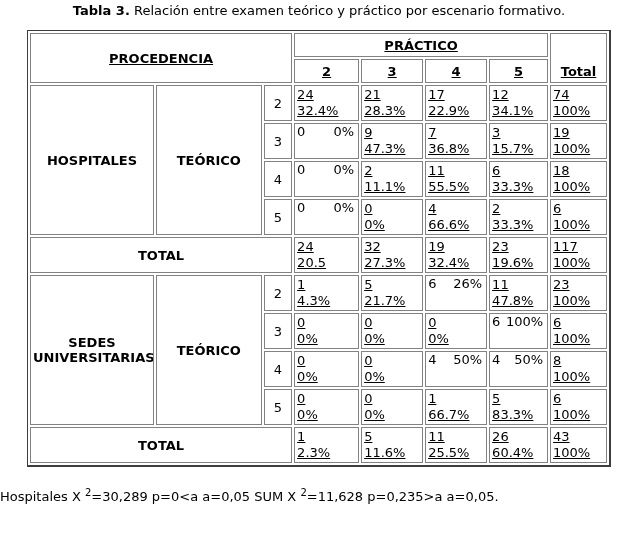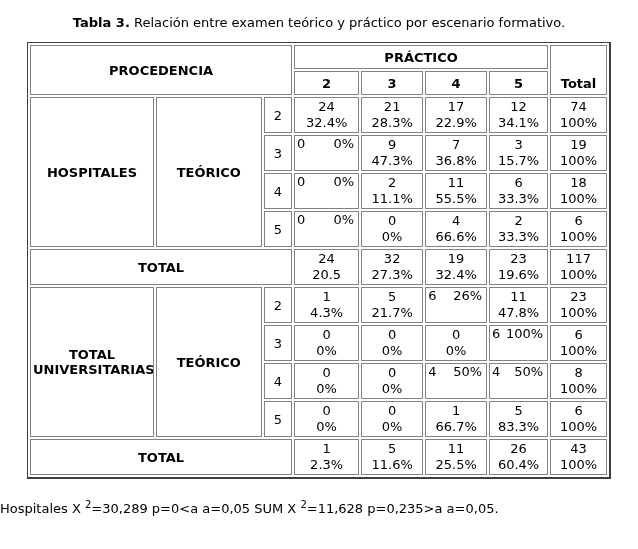--- a/index.html
+++ b/index.html
@@ -8,21 +8,21 @@
     background: #ffffff;
     font-family: "DejaVu Sans", "Liberation Sans", sans-serif;
     font-size: 13px;
     color: #000000;
     overflow: hidden;
   }
   .page { width: 638px; }
 
   .title {
     text-align: center;
-    margin-top: 13px;
+    margin-top: 1px;
     line-height: 19px;
   }
 
   table.main {
     border-collapse: separate;
     border-spacing: 2px;
     table-layout: fixed;
     width: 584px;
     margin: 10px auto 0 auto;
     border: solid #3d3d3d;
@@ -30,25 +30,25 @@
     background: #ffffff;
   }
   td {
     border: 1px solid #828282;
     padding: 1px 2px;
     overflow: hidden;
     background: #ffffff;
   }
   td.hdr { font-weight: bold; text-align: center; vertical-align: middle; }
   td.hdr-bottom { font-weight: bold; text-align: center; vertical-align: bottom; padding-bottom: 3px; }
-  tr.hrow td { height: 20px; }
+  tr.hrow td { height: 20px; text-decoration: underline; }
   tr.drow td { height: 32px; }
   tr.trow td { height: 26px; }
 
-  td.c { text-align: center; vertical-align: middle; line-height: 16px; }
+  td.c { text-align: left; vertical-align: middle; line-height: 16px; text-decoration: underline; }
   td.rlab { text-align: center; vertical-align: middle; }
   td.lr { vertical-align: top; padding: 0 1px; }
   .lrw {
     display: flex;
     justify-content: space-between;
     line-height: 16px;
     padding: 0 3px 0 1px;
   }
 
   .footer {
@@ -209,21 +209,21 @@
             <div>23</div>
             <div>19.6%</div>
           </td>
       <td class="c">
             <div>117</div>
             <div>100%</div>
           </td>
     </tr>
 
     <tr class="drow">
-      <td class="hdr" rowspan="4">TOTAL UNIVERSITARIAS</td>
+      <td class="hdr" rowspan="4">SEDES UNIVERSITARIAS</td>
       <td class="hdr" rowspan="4">TEÓRICO</td>
       <td class="rlab">2</td>
       <td class="c">
             <div>1</div>
             <div>4.3%</div>
           </td>
       <td class="c">
             <div>5</div>
             <div>21.7%</div>
           </td>

